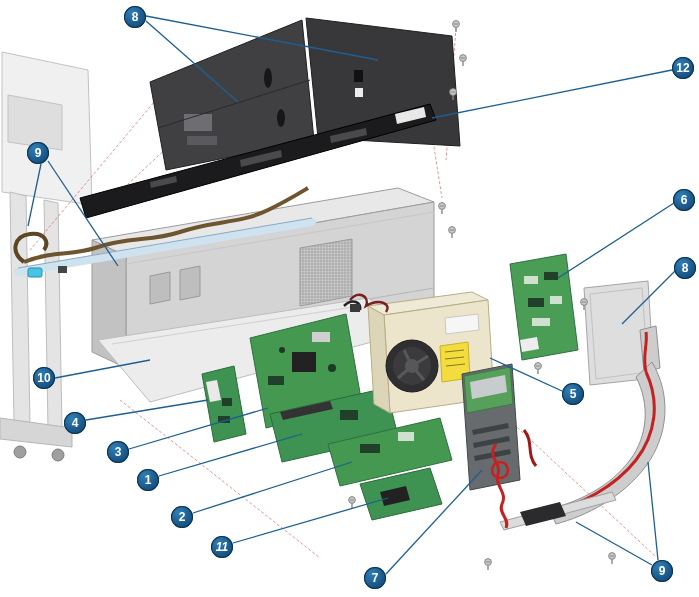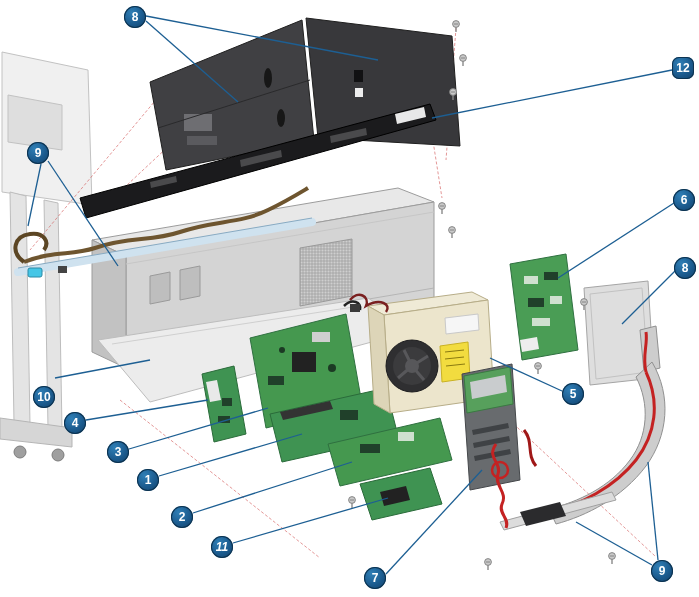--- a/index.html
+++ b/index.html
@@ -227,26 +227,26 @@
       <line x1="159" y1="476" x2="302" y2="434"></line>
       <line x1="193" y1="513" x2="352" y2="462"></line>
       <line x1="233" y1="543" x2="388" y2="498"></line>
       <line x1="386" y1="574" x2="482" y2="470"></line>
       <line x1="652" y1="565" x2="576" y2="522"></line>
       <line x1="658" y1="560" x2="648" y2="462"></line>
     </g>
   </svg>
 
   <div class="callout" style="left:124px; top:6px;">8</div>
-  <div class="callout" style="left:672px; top:57px;border-radius:7px;">12</div>
+  <div class="callout" style="left:672px; top:57px;">12</div>
   <div class="callout" style="left:27px;  top:142px;">9</div>
   <div class="callout" style="left:673px; top:189px;">6</div>
   <div class="callout" style="left:674px; top:257px;">8</div>
   <div class="callout" style="left:562px; top:383px;">5</div>
-  <div class="callout" style="left:33px;  top:386px;">10</div>
+  <div class="callout" style="left:33px;  top:367px;">10</div>
   <div class="callout" style="left:64px;  top:412px;">4</div>
   <div class="callout" style="left:107px; top:441px;">3</div>
   <div class="callout" style="left:137px; top:469px;">1</div>
   <div class="callout" style="left:171px; top:506px;">2</div>
   <div class="callout" style="left:211px; top:536px;font-style:italic;">11</div>
   <div class="callout" style="left:364px; top:567px;">7</div>
   <div class="callout" style="left:651px; top:560px;">9</div>
 
 </div>
 

